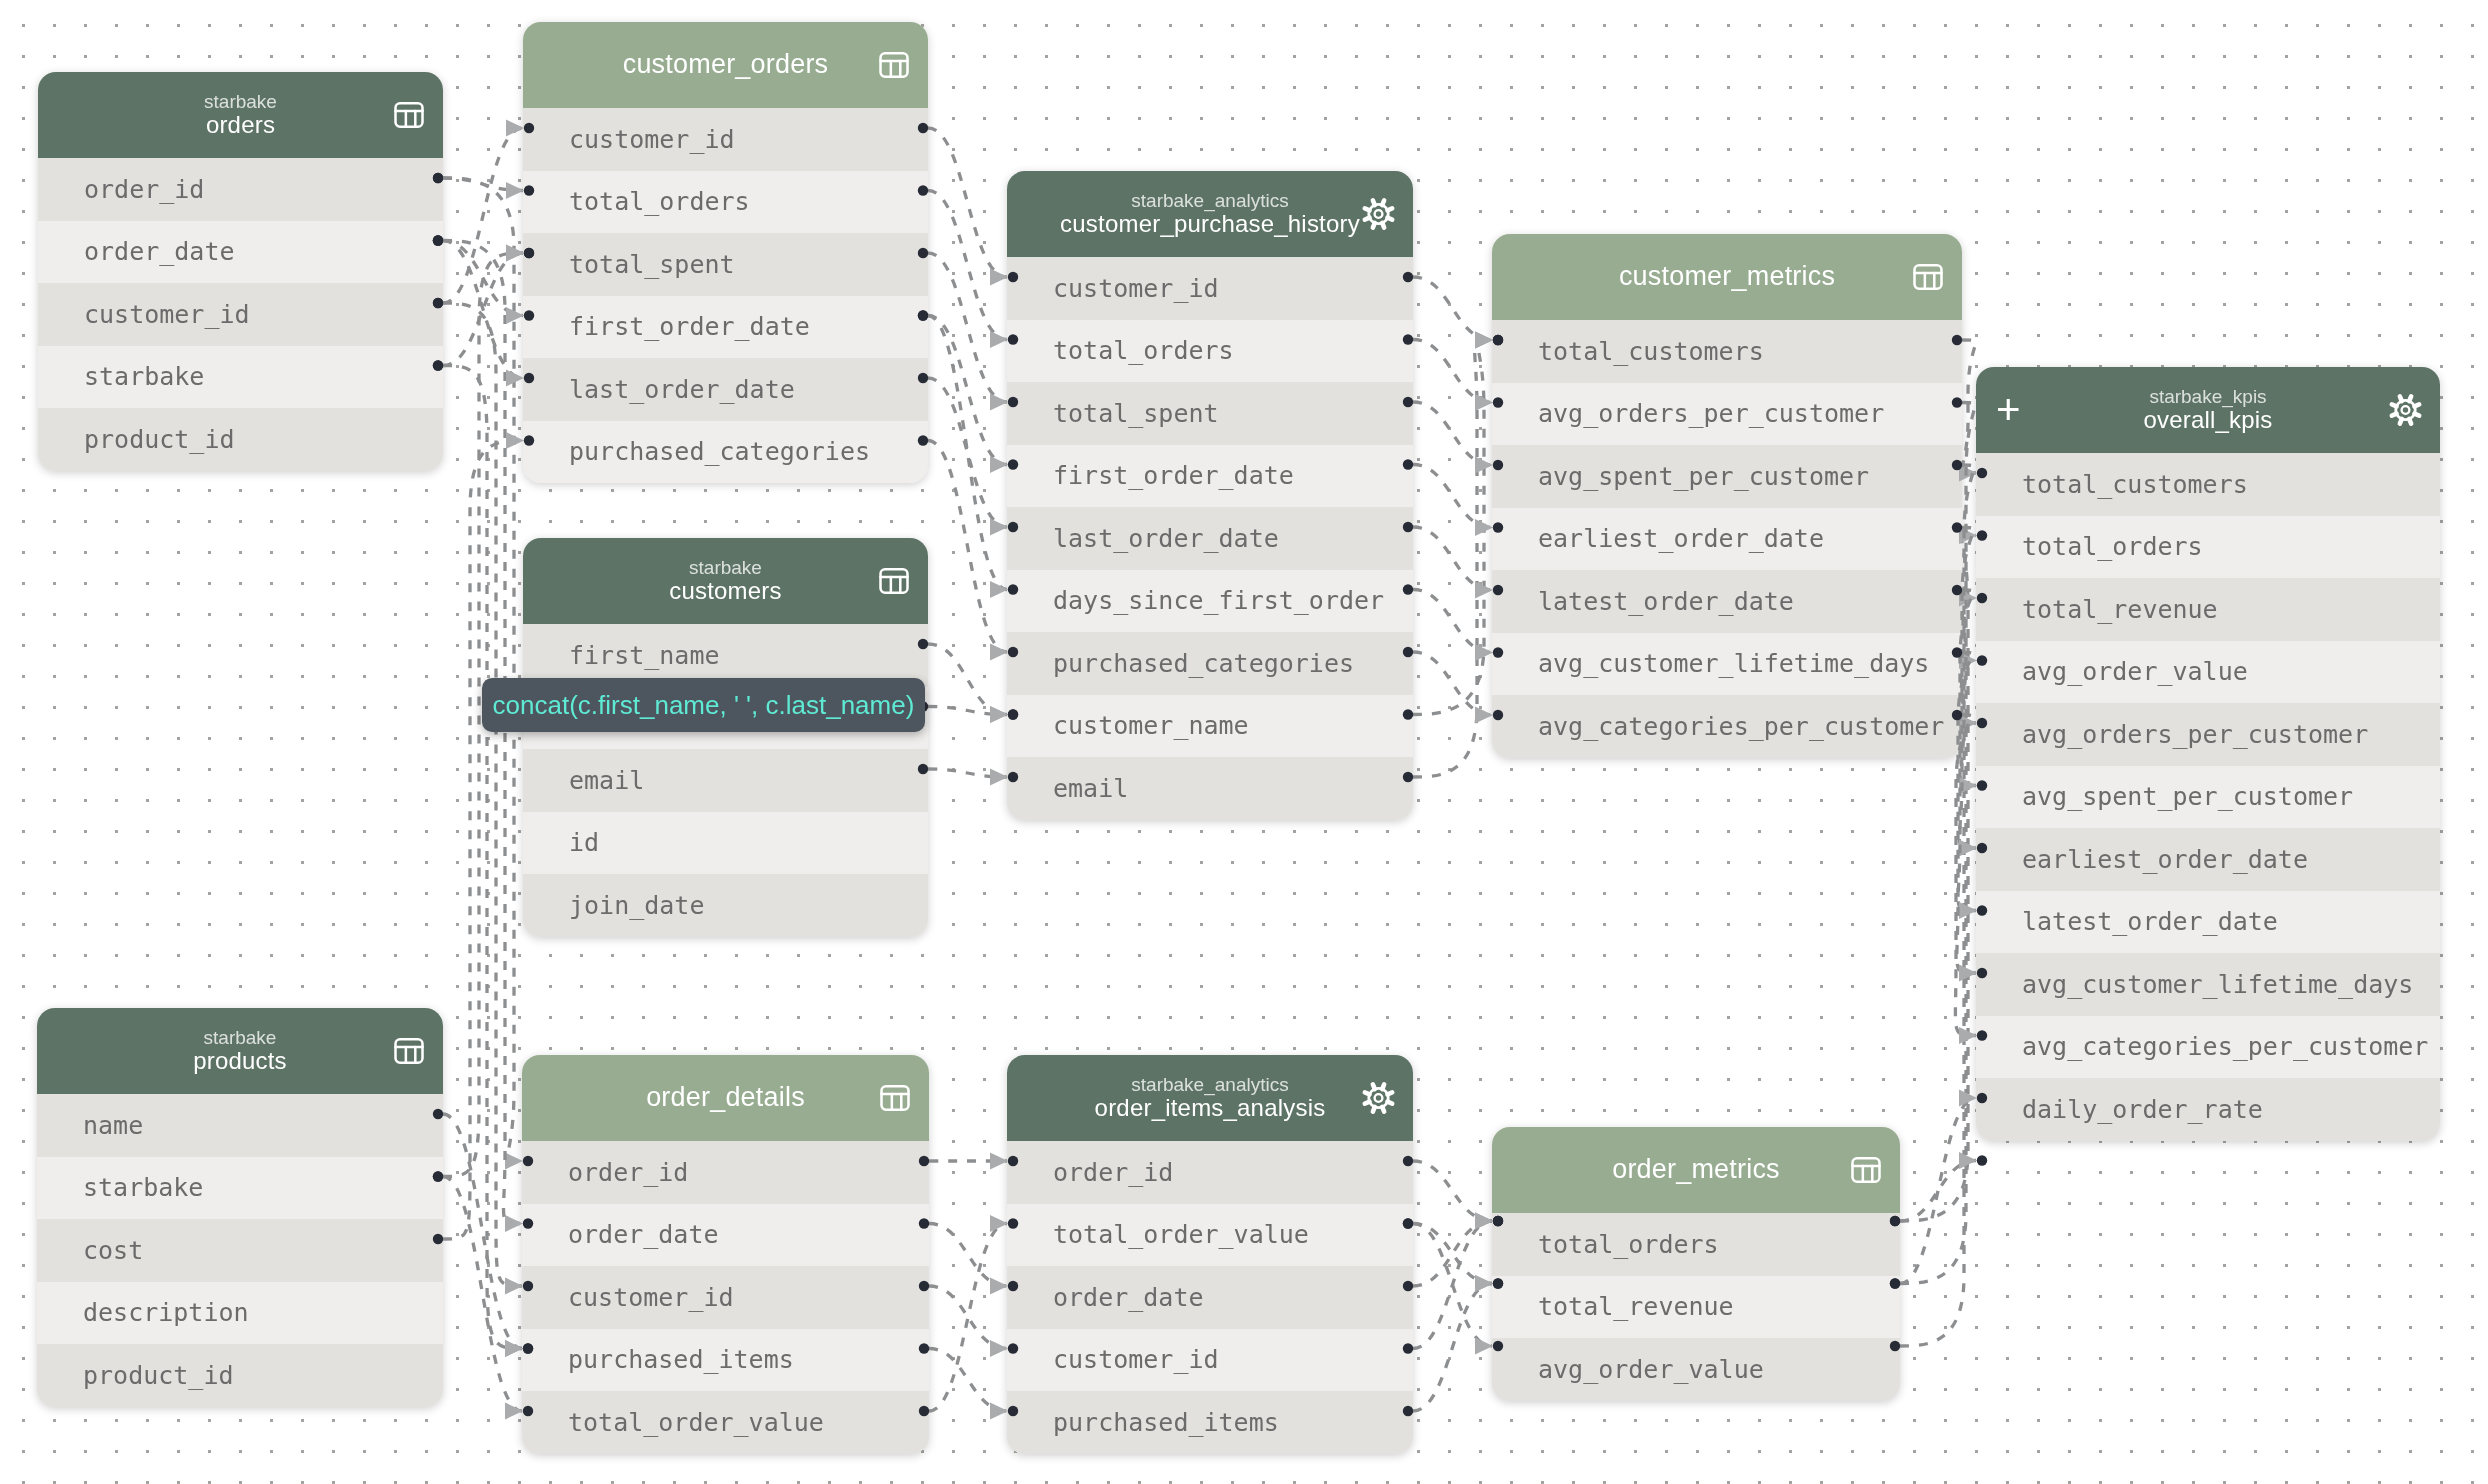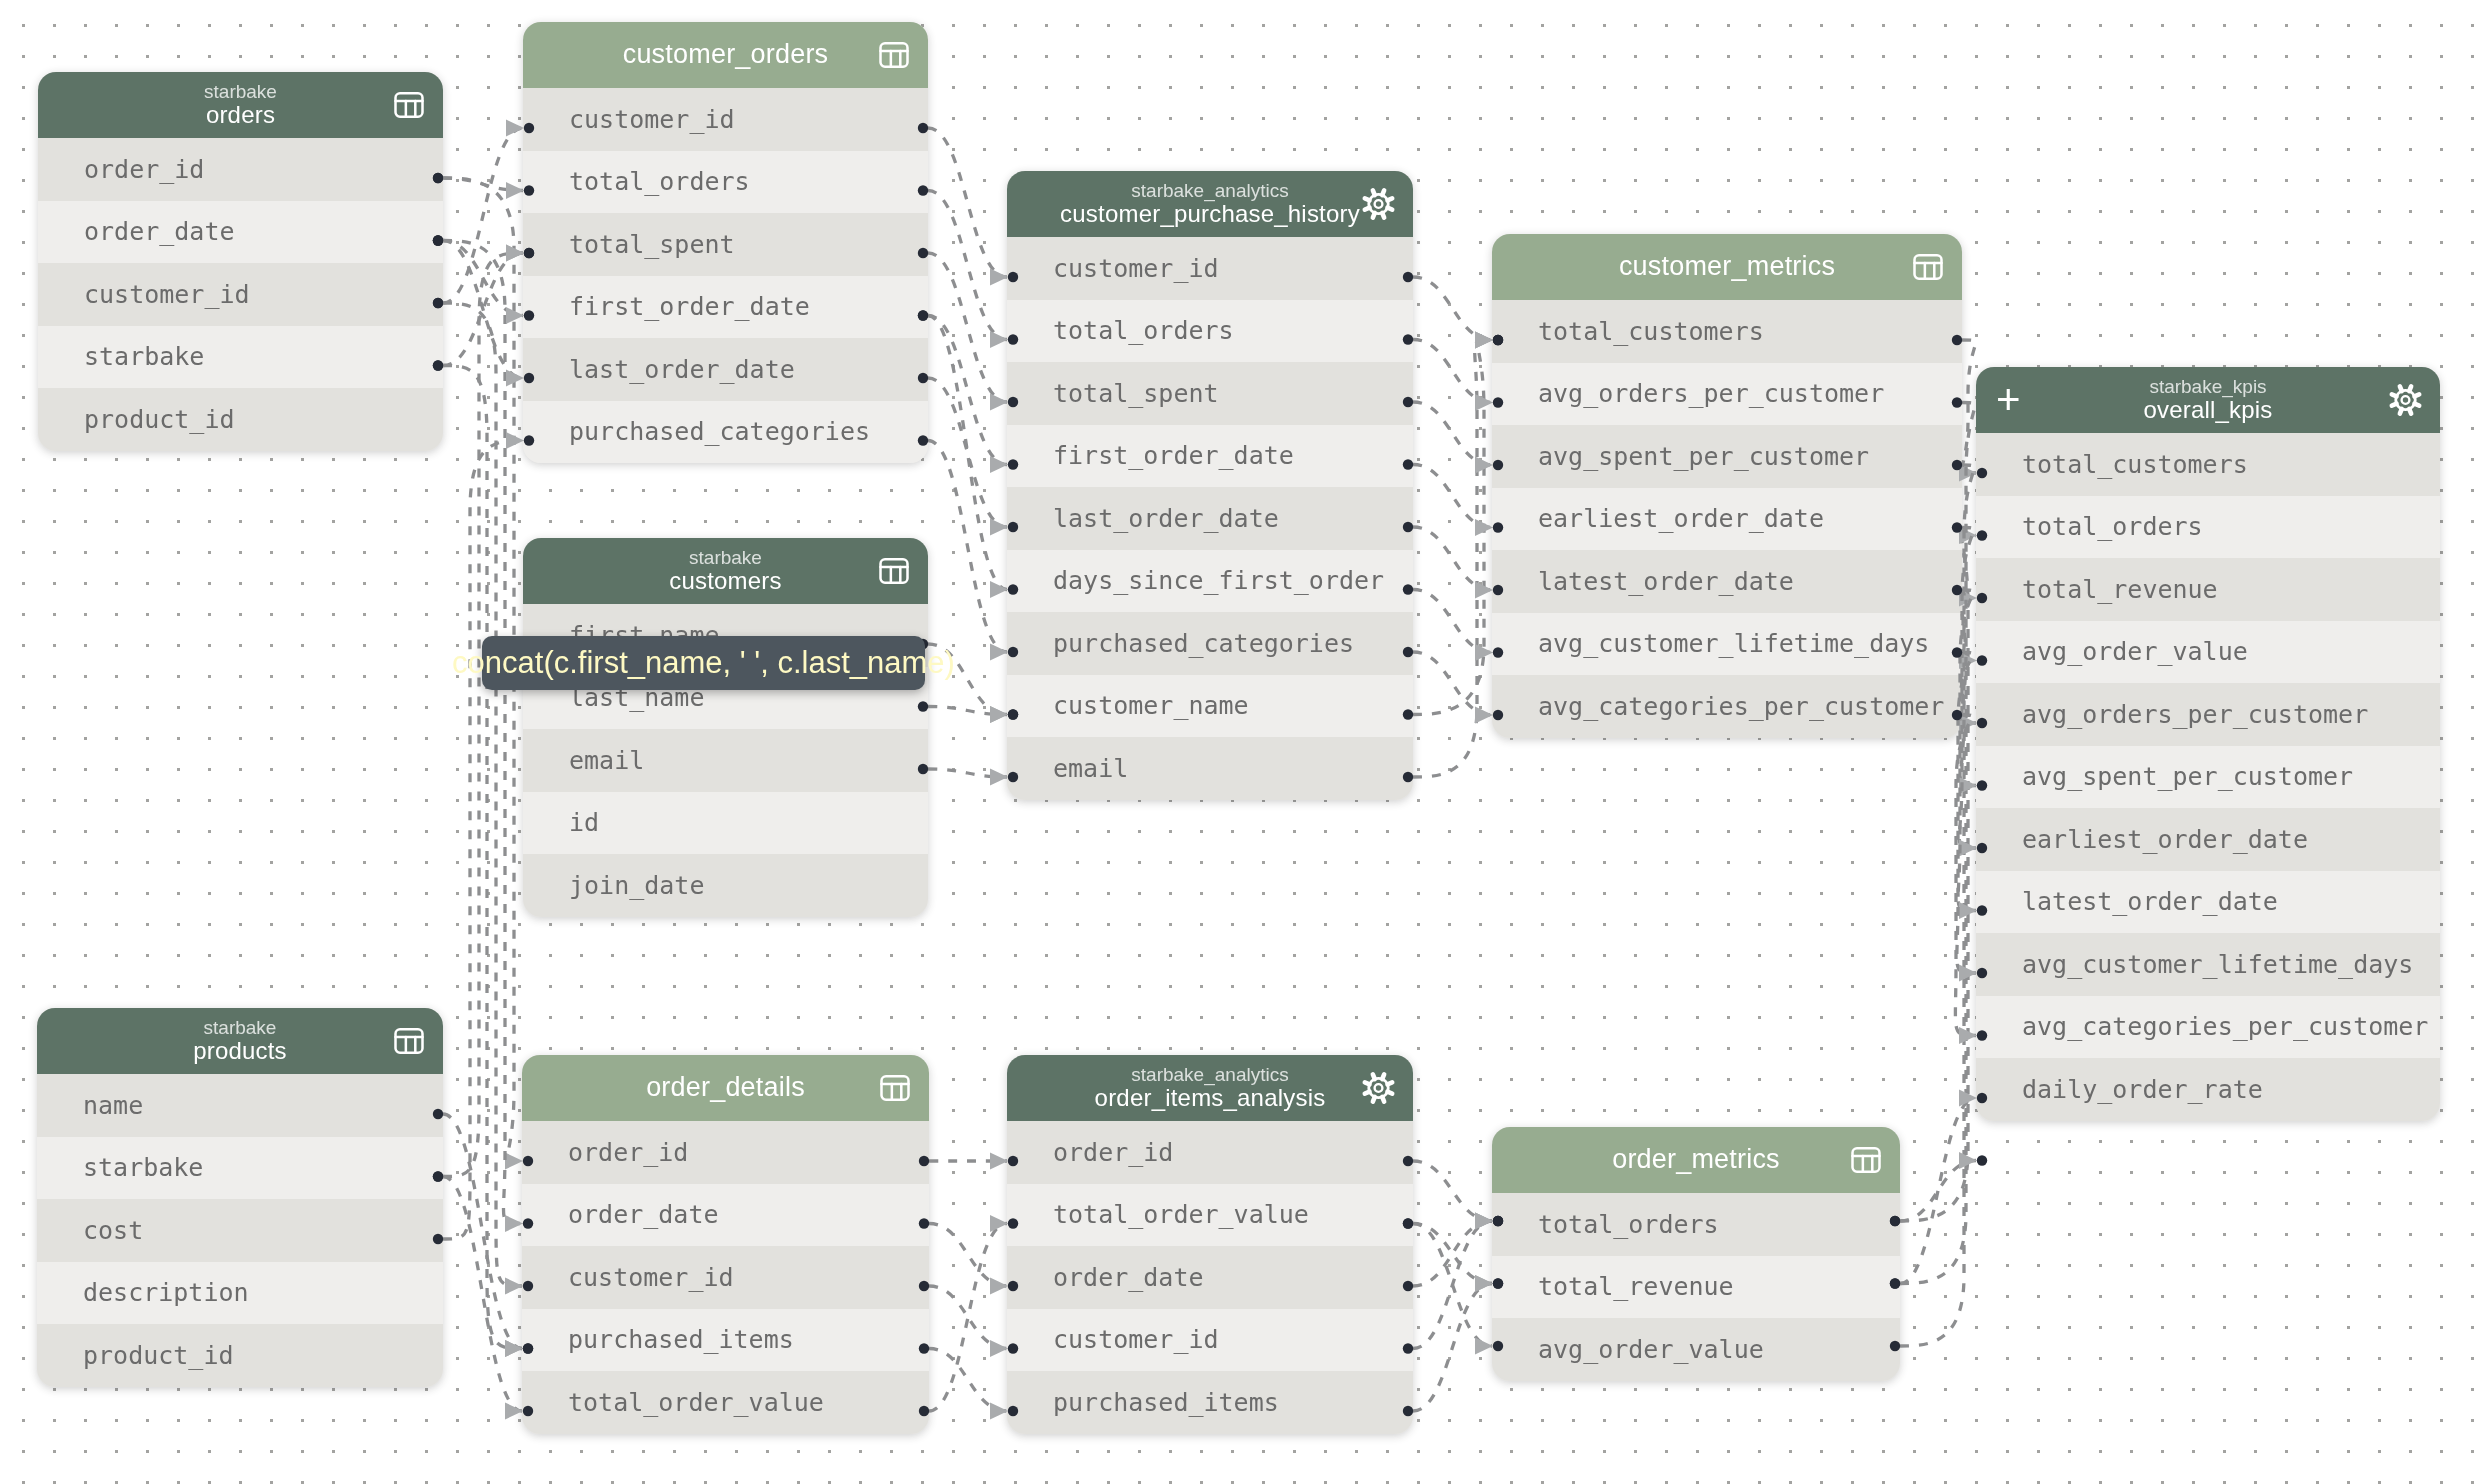--- a/index.html
+++ b/index.html
@@ -9,43 +9,43 @@
     background-image:radial-gradient(circle,#a3a3a1 1.5px,transparent 1.6px);
     background-size:31px 31px;background-position:8px 10px;
     font-family:"Liberation Sans",sans-serif;
   }
   #canvas{position:absolute;inset:0;}
   .card{
     position:absolute;border-radius:18px;overflow:hidden;z-index:10;
     box-shadow:0 2px 8px rgba(40,40,40,.22);background:#efeeec;
   }
   .hdr{
-    height:66px;display:flex;align-items:center;justify-content:center;
+    height:86px;display:flex;align-items:center;justify-content:center;
     position:relative;color:#fff;
   }
   .hdr.dark{background:#5d7366;}
   .hdr.light{background:#97ac90;}
   .hdr-text{text-align:center;line-height:1.08;}
   .hdr .schema{font-size:19px;color:rgba(255,255,255,.78);font-weight:400;}
   .hdr .title{font-size:24px;font-weight:400;letter-spacing:.2px;}
   .hdr.light .title{font-weight:500;font-size:27px;}
   .hdr-icon{position:absolute;right:16px;top:50%;transform:translateY(-50%);display:flex;}
   .plus{position:absolute;left:20px;top:50%;transform:translateY(-50%);
         font-size:42px;font-weight:300;line-height:1;color:#fff;}
   .row{
     height:62.5px;display:flex;align-items:center;padding-left:46px;
     font-family:"DejaVu Sans Mono",monospace;font-size:25px;color:#6b6b6b;
   }
   .row:nth-child(odd){background:#efeeec;}
   .row:nth-child(even){background:#e2e1dd;}
   #edges{position:absolute;inset:0;z-index:20;pointer-events:none;}
   #tooltip{
-    position:absolute;z-index:50;background:#4d565e;color:#fef9c3;border-radius:10px;
-    font-size:31px;font-weight:500;display:flex;align-items:center;justify-content:center;
-    box-shadow:0 3px 10px rgba(0,0,0,.3);white-space:nowrap;
+    position:absolute;z-index:50;background:#4d565e;color:#5eead4;border-radius:10px;
+    font-size:26px;font-weight:500;display:flex;align-items:center;justify-content:center;
+    box-shadow:0 3px 10px rgba(0,0,0,.3);white-space:nowrap;margin-top:42px;
   }
 </style>
 </head>
 <body>
 
 <div id="canvas">
   <svg id="edges" width="2488" height="1484" viewBox="0 0 2488 1484">
       <path d="M 443 178 C 469 178, 514 178, 514 248 L 514 1091 C 514 1161, 496 1161, 522 1161" fill="none" stroke="#8d8e90" stroke-width="3.3" stroke-dasharray="9 10"></path>
       <polygon points="523,1161 505,1152.5 505,1169.5" fill="#a9abad"></polygon>
       <circle cx="438" cy="178" r="5.2" fill="#262b36"></circle>

